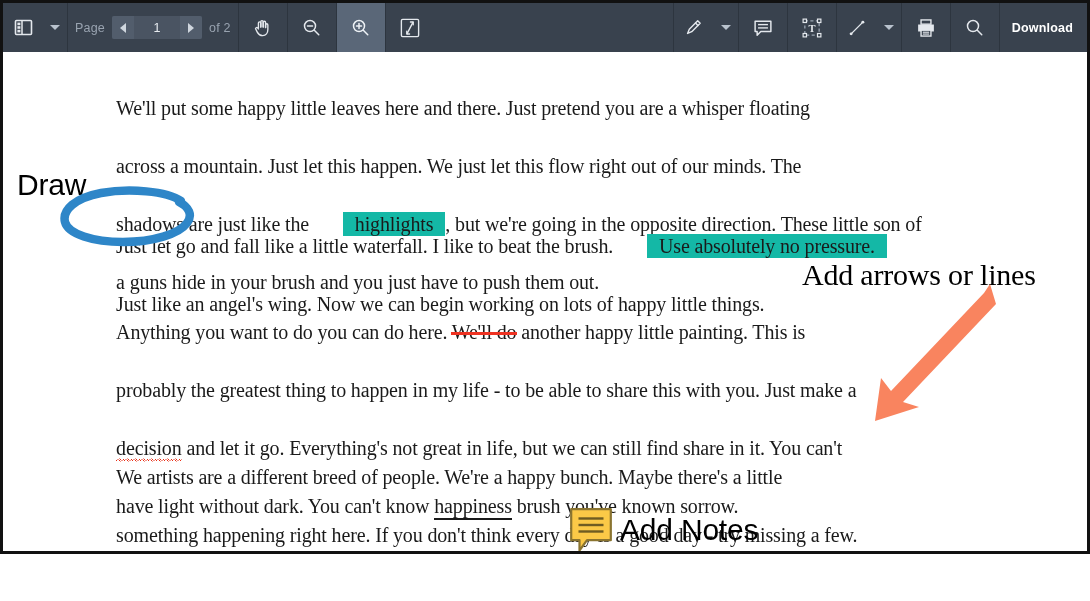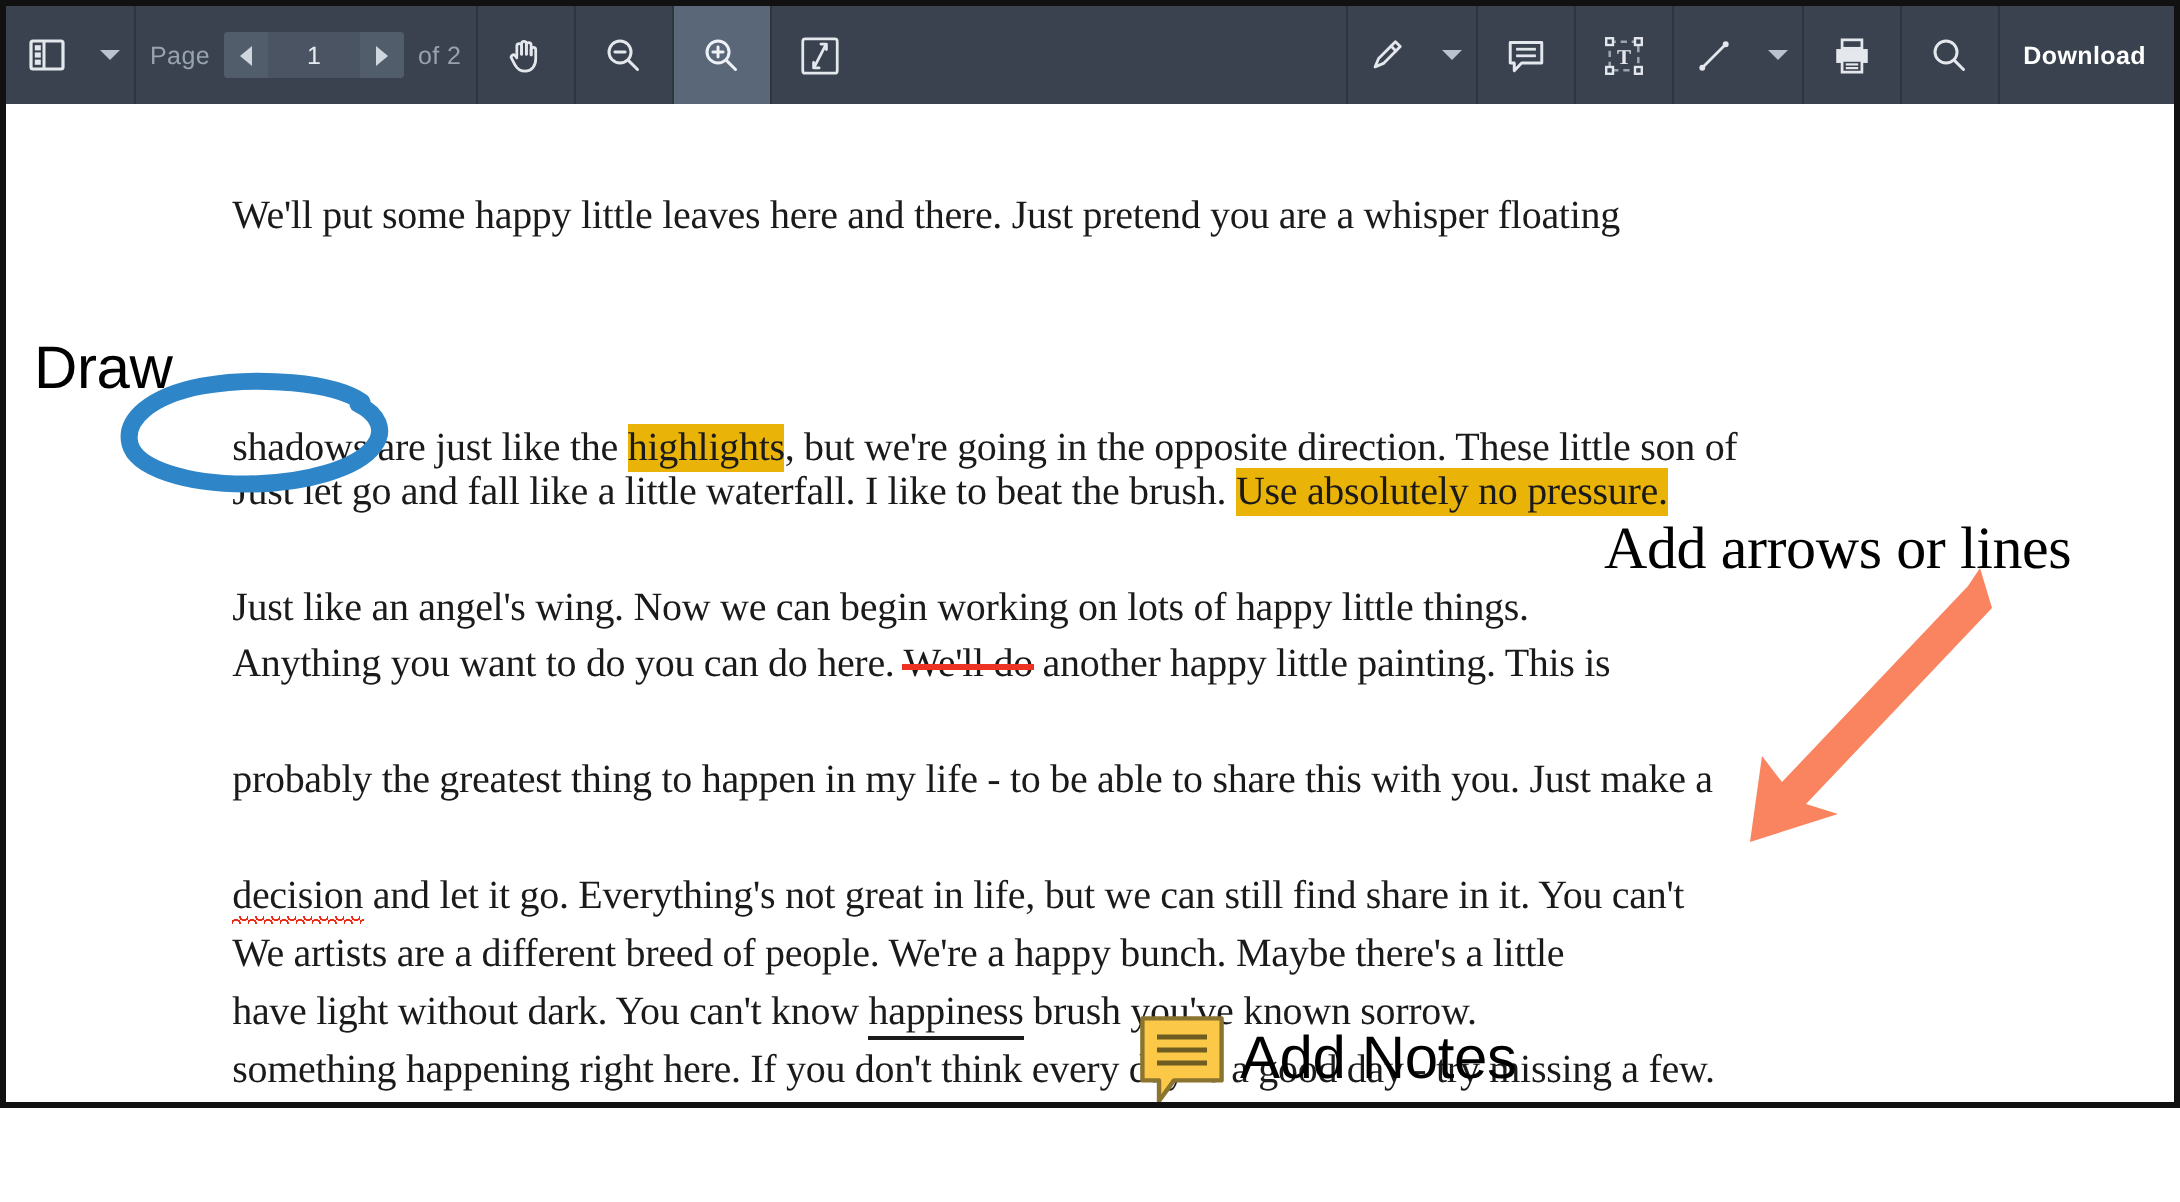--- a/index.html
+++ b/index.html
@@ -138,22 +138,23 @@
   .para {
     position: absolute;
     font-family: Liberation Serif, serif;
     font-size: 20px;
     line-height: 29px;
     color: #1a1a1a;
     letter-spacing: -0.15px;
     white-space: pre-wrap;
   }
   .hl-yellow {
-    background: #eab308;
-    padding: 1px 0;
+    background: #14b8a6;
+    padding: 1px 12px;
+    margin-left: 29px;
   }
   .strike-red {
     position: relative;
   }
   .strike-red::after {
     content: "";
     position: absolute;
     left: -1px; right: -1px;
     top: 52%;
     height: 2.5px;
@@ -382,22 +383,23 @@
       <div class="tb-sep"></div>
 
       <div class="download-btn">Download</div>
     </div>
   </div>
 
   <div id="doc">
 
     <div class="para" style="left:84px; top:13px; width:930px;">
       <span>We'll put some happy little leaves here and there. Just pretend you are a whisper floating</span><br>
-      <br>
+      <span>across a mountain. Just let this happen. We just let this flow right out of our minds. The</span><br>
       <span>shadows are just like the </span><span class="hl-yellow">highlights</span><span>, but we're going in the opposite direction. These little son of</span><br>
+      <span>a guns hide in your brush and you just have to push them out.</span>
     </div>
 
     <div class="para" style="left:84px; top:151px; width:930px;">
       <span>Just let go</span><span> and fall like a little waterfall. I like to beat the brush. </span><span class="hl-yellow">Use absolutely no pressure.</span><br>
       <span>Just like an angel's wing. Now we can begin working on lots of happy little things.</span>
     </div>
 
     <div class="para" style="left:84px; top:237px; width:930px;">
       <span>Anything you want to do you can do here. </span><span class="strike-red">We'll do</span><span> another happy little painting. This is</span><br>
       <span>probably the greatest thing to happen in my life - to be able to share this with you. Just make a</span><br>

